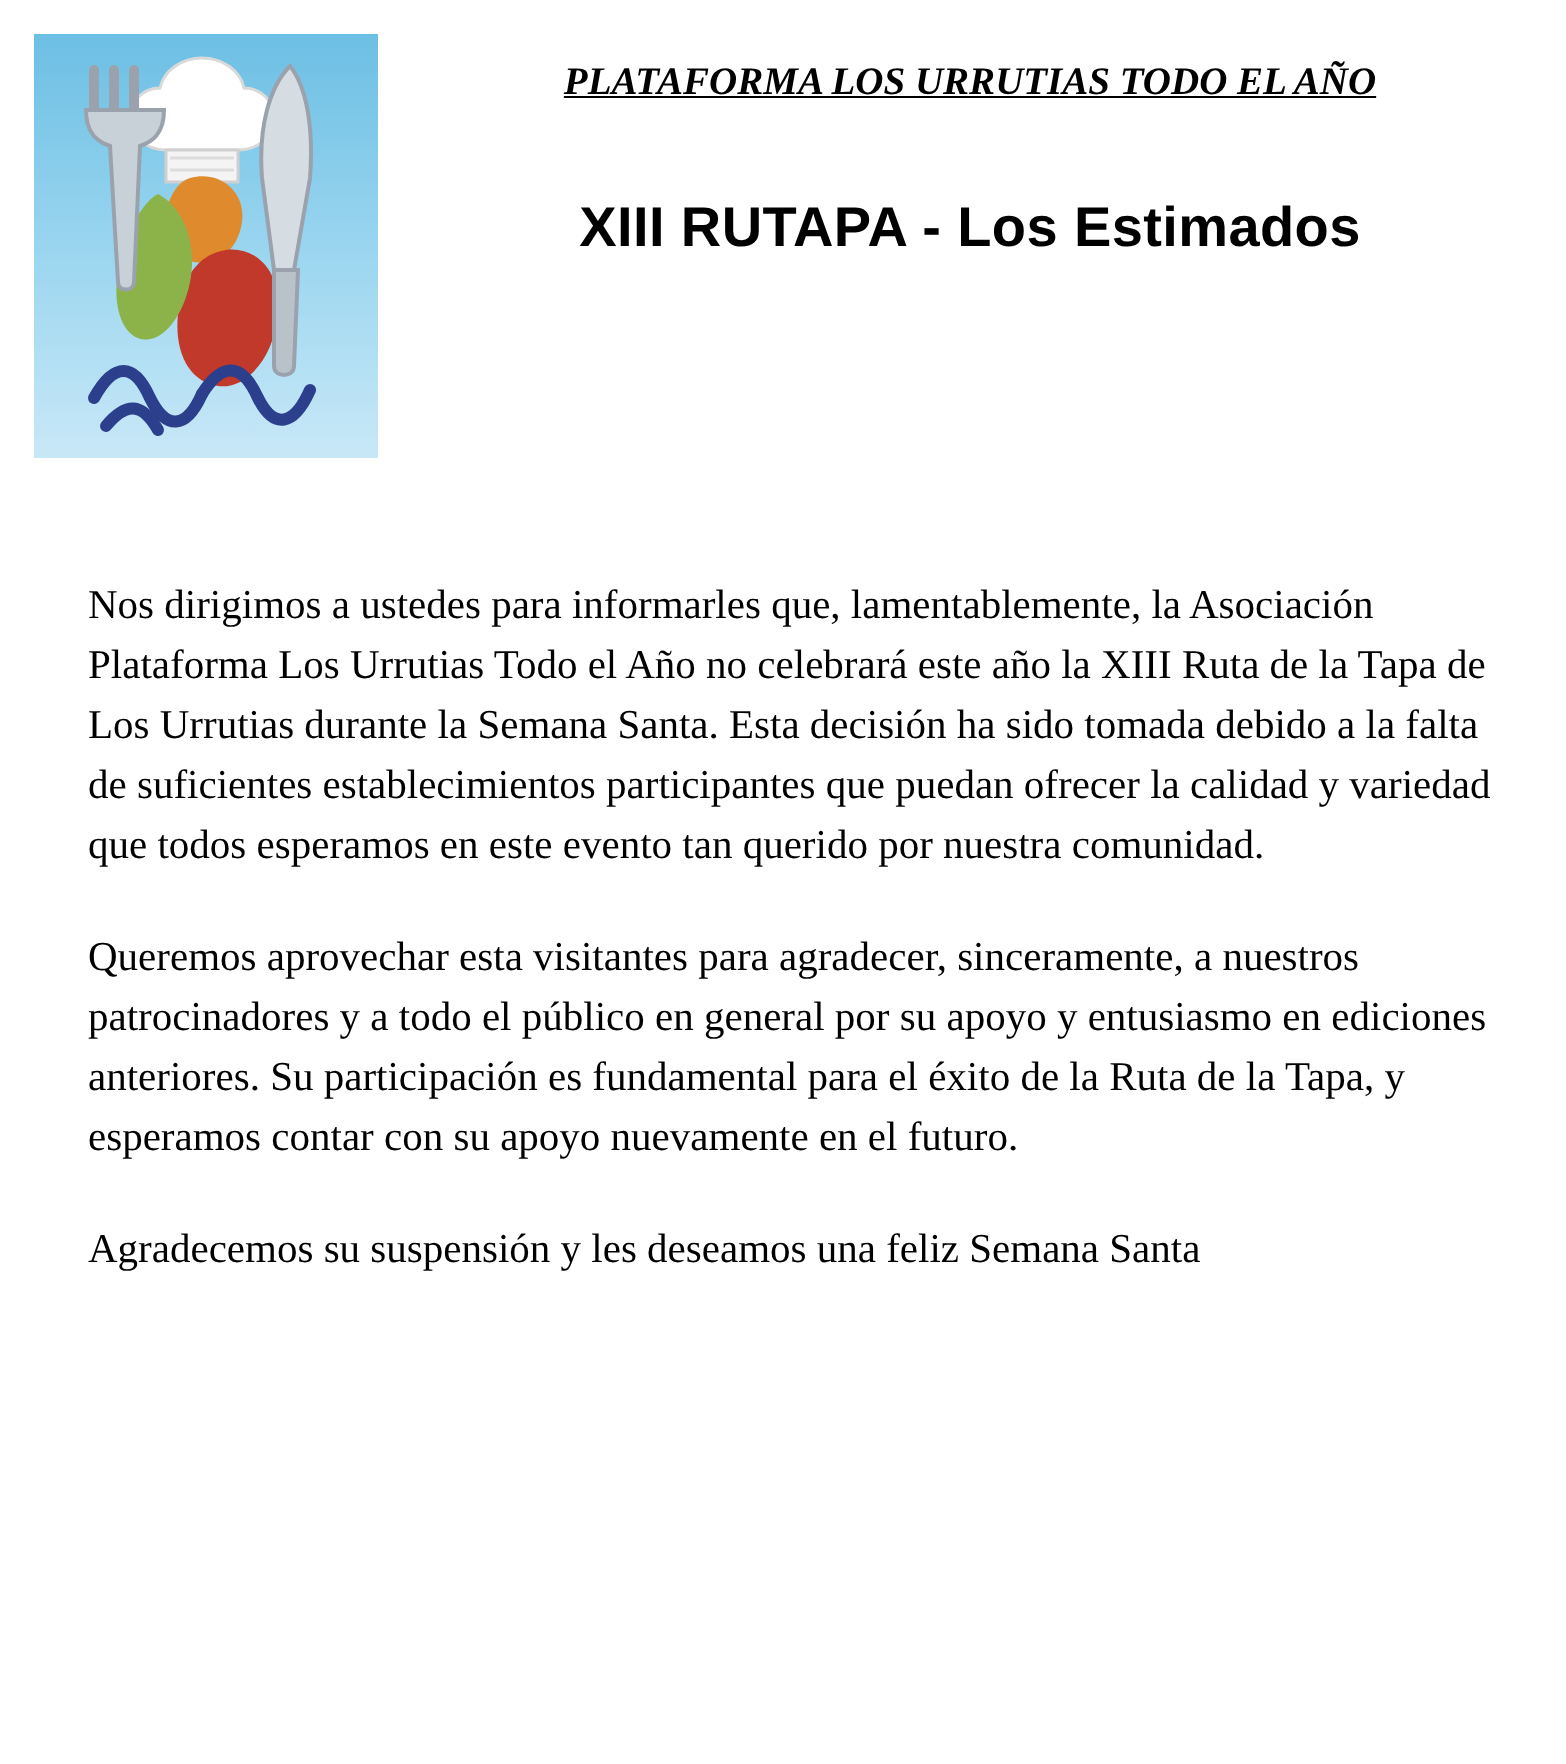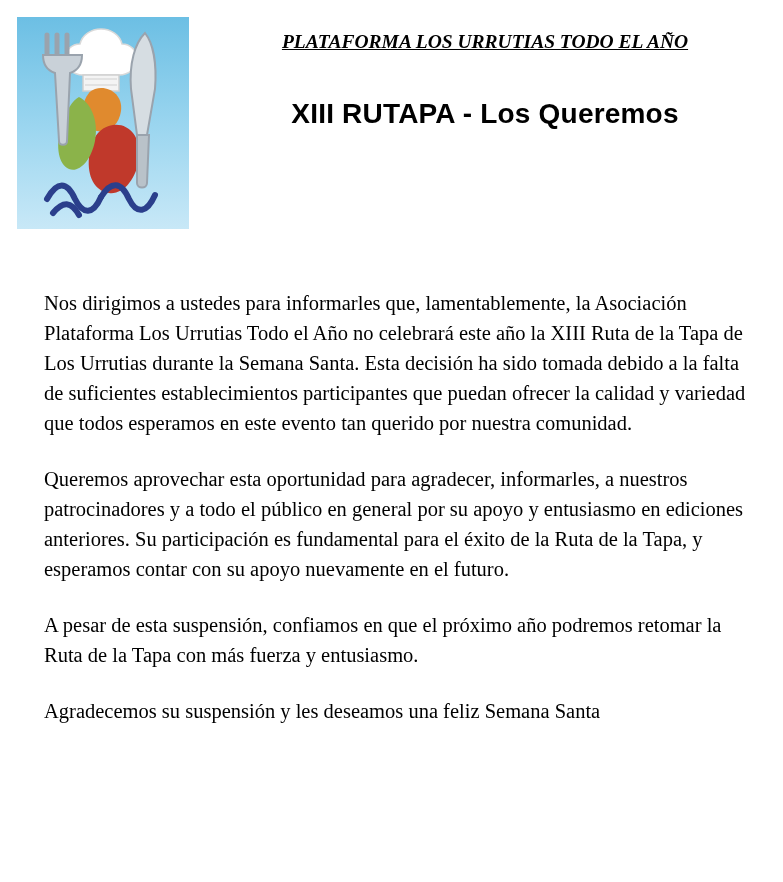--- a/index.html
+++ b/index.html
@@ -124,25 +124,24 @@
         <g fill="none" stroke="#2b3f8c" stroke-width="6" stroke-linecap="round">
           <path d="M30 182 c10 -18 20 -18 28 0 c8 16 18 16 26 -2"></path>
           <path d="M84 180 c10 -16 20 -16 28 2 c8 16 18 14 26 -4"></path>
           <path d="M36 196 c10 -12 18 -12 26 2"></path>
         </g>
       </svg>
     </div>
 
     <div class="header-text">
       <div class="org-title">PLATAFORMA LOS URRUTIAS TODO EL AÑO</div>
-      <div class="doc-title">XIII RUTAPA - Los Queremos</div>
+      <div class="doc-title">XIII RUTAPA - Los Estimados</div>
     </div>
 
   </div>
 
   <div class="content">
     <p class="para">Nos dirigimos a ustedes para informarles que, lamentablemente, la Asociación Plataforma Los Urrutias Todo el Año no celebrará este año la XIII Ruta de la Tapa de Los Urrutias durante la Semana Santa. Esta decisión ha sido tomada debido a la falta de suficientes establecimientos participantes que puedan ofrecer la calidad y variedad que todos esperamos en este evento tan querido por nuestra comunidad.</p>
-    <p class="para">Queremos aprovechar esta oportunidad para agradecer, informarles, a nuestros patrocinadores y a todo el público en general por su apoyo y entusiasmo en ediciones anteriores. Su participación es fundamental para el éxito de la Ruta de la Tapa, y esperamos contar con su apoyo nuevamente en el futuro.</p>
-    <p class="para">A pesar de esta suspensión, confiamos en que el próximo año podremos retomar la Ruta de la Tapa con más fuerza y entusiasmo.</p>
+    <p class="para">Queremos aprovechar esta visitantes para agradecer, sinceramente, a nuestros patrocinadores y a todo el público en general por su apoyo y entusiasmo en ediciones anteriores. Su participación es fundamental para el éxito de la Ruta de la Tapa, y esperamos contar con su apoyo nuevamente en el futuro.</p>
     <p class="para">Agradecemos su suspensión y les deseamos una feliz Semana Santa</p>
   </div>
 
 </div>
 
 </body></html>

